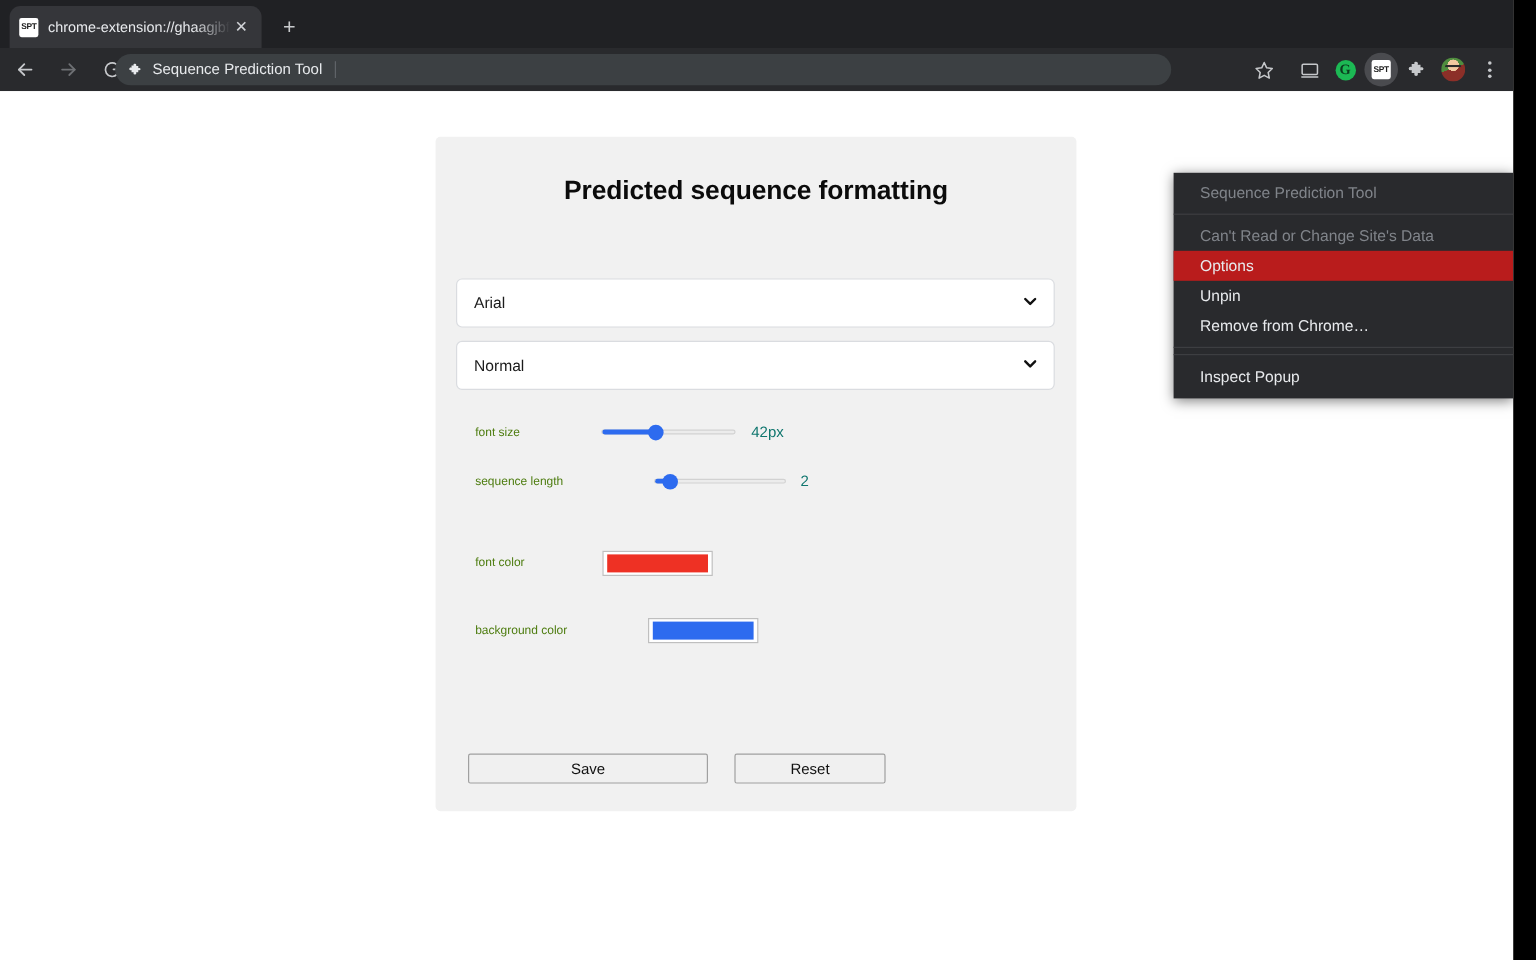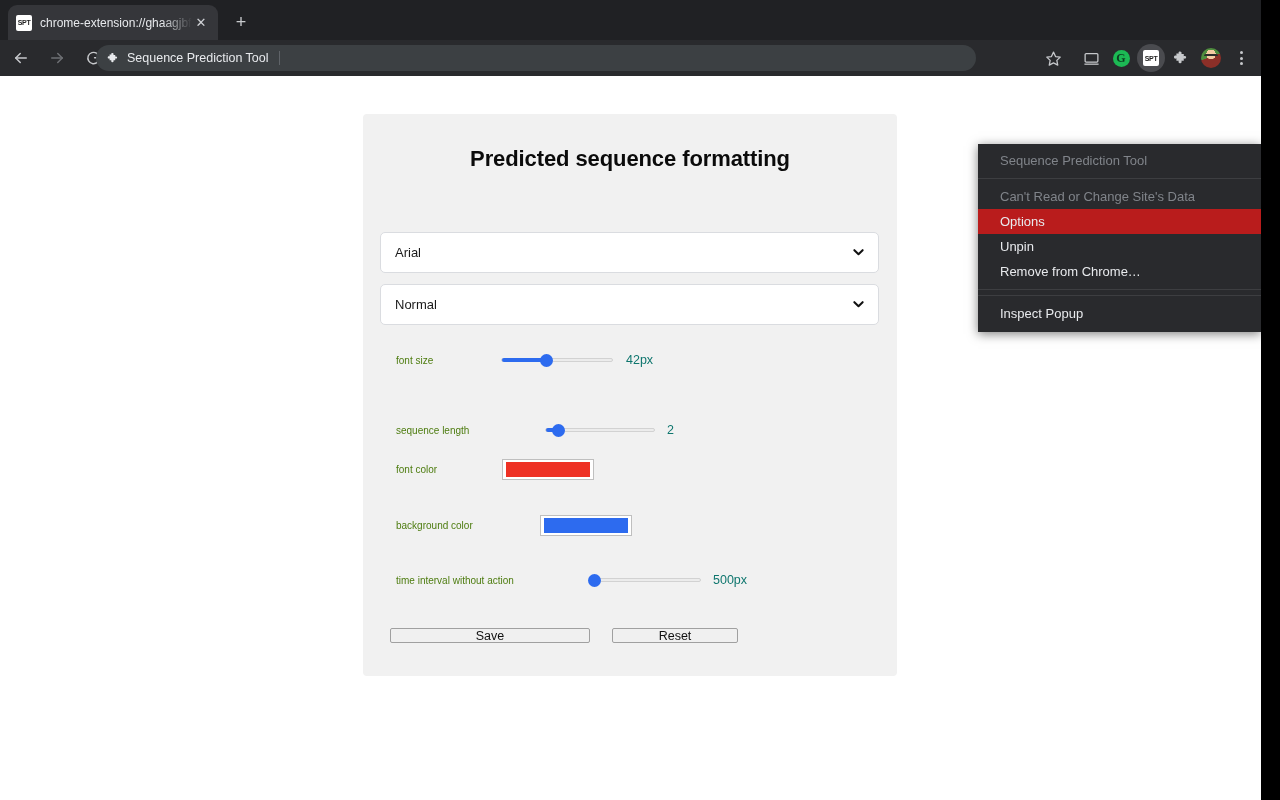--- a/index.html
+++ b/index.html
@@ -336,21 +336,21 @@
     align-items: center;
   }
   .swatch i {
     display: block;
     width: 100%;
     height: 100%;
   }
 
   .btn {
     position: absolute;
-    height: 15px;
+    height: 25px;
     background: #F0F0F0;
     border: 1px solid #A0A0A0;
     border-radius: 2px;
     font-size: 12.5px;
     color: #111;
     display: flex;
     align-items: center;
     justify-content: center;
     box-sizing: border-box;
   }
@@ -493,21 +493,21 @@
         <span class="rowlabel" style="width:72px;">font size</span>
         <span class="slider" style="width:112px; margin-left:33px;">
           <span class="track" style="width:112px;">
             <span class="fill" style="width:40%;"></span>
             <span class="thumb" style="left:40%;"></span>
           </span>
         </span>
         <span class="rowval" style="margin-left:13px;">42px</span>
       </div>
 
-      <div class="row" style="left:33px; top:306px;">
+      <div class="row" style="left:33px; top:277px;">
         <span class="rowlabel" style="width:110px;">sequence length</span>
         <span class="slider" style="width:110px; margin-left:39px;">
           <span class="track" style="width:110px;">
             <span class="fill" style="width:12%;"></span>
             <span class="thumb" style="left:12%;"></span>
           </span>
         </span>
         <span class="rowval" style="margin-left:12px;">2</span>
       </div>
 
@@ -518,30 +518,20 @@
         </span>
       </div>
 
       <div class="row" style="left:33px; top:343px; height:25px;">
         <span class="rowlabel" style="width:72px;">font color</span>
         <span class="swatch" style="margin-left:34px;">
           <i style="background: rgb(238, 49, 36);"></i>
         </span>
       </div>
 
-      <div class="row" style="left:33px; top:456px;">
-        <span class="rowlabel" style="width:163px;">time interval without action</span>
-        <span class="slider" style="width:108px; margin-left:34px;">
-          <span class="track" style="width:108px;">
-            <span class="fill" style="width:0%;"></span>
-            <span class="thumb" style="left:0%;"></span>
-          </span>
-        </span>
-        <span class="rowval" style="margin-left:12px;">500px</span>
-      </div>
 
       <div class="btn" id="btn-save">Save</div>
       <div class="btn" id="btn-reset">Reset</div>
     </div>
 
     <div class="ctxmenu">
       <div class="mi disabled">Sequence Prediction Tool</div>
       <div class="msep"></div>
       <div class="mi disabled">Can't Read or Change Site's Data</div>
       <div class="mi hl">Options</div>

